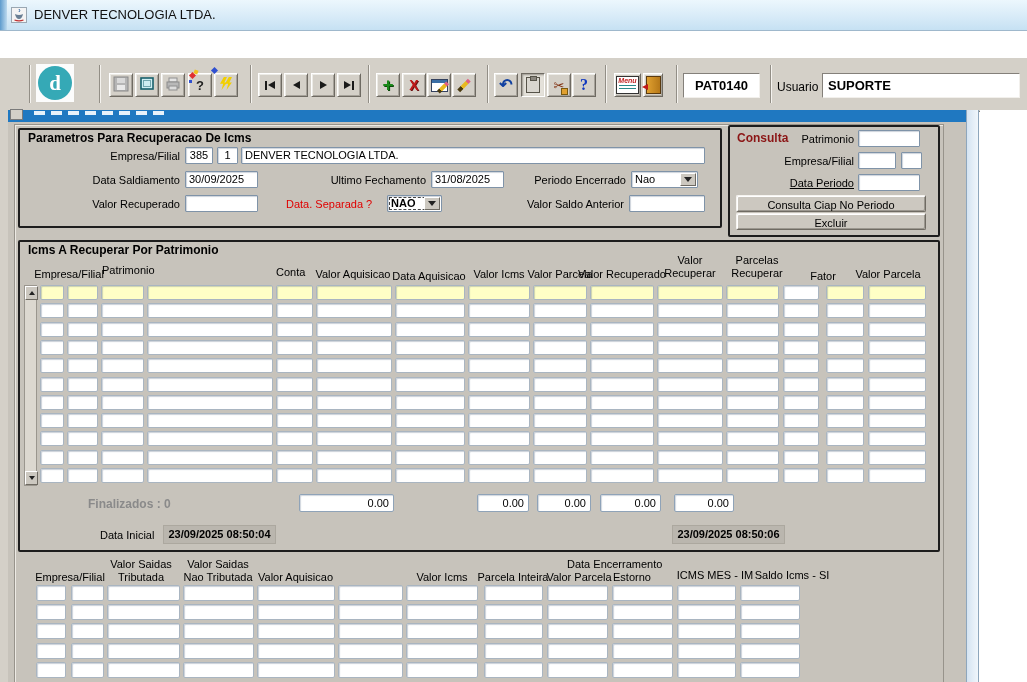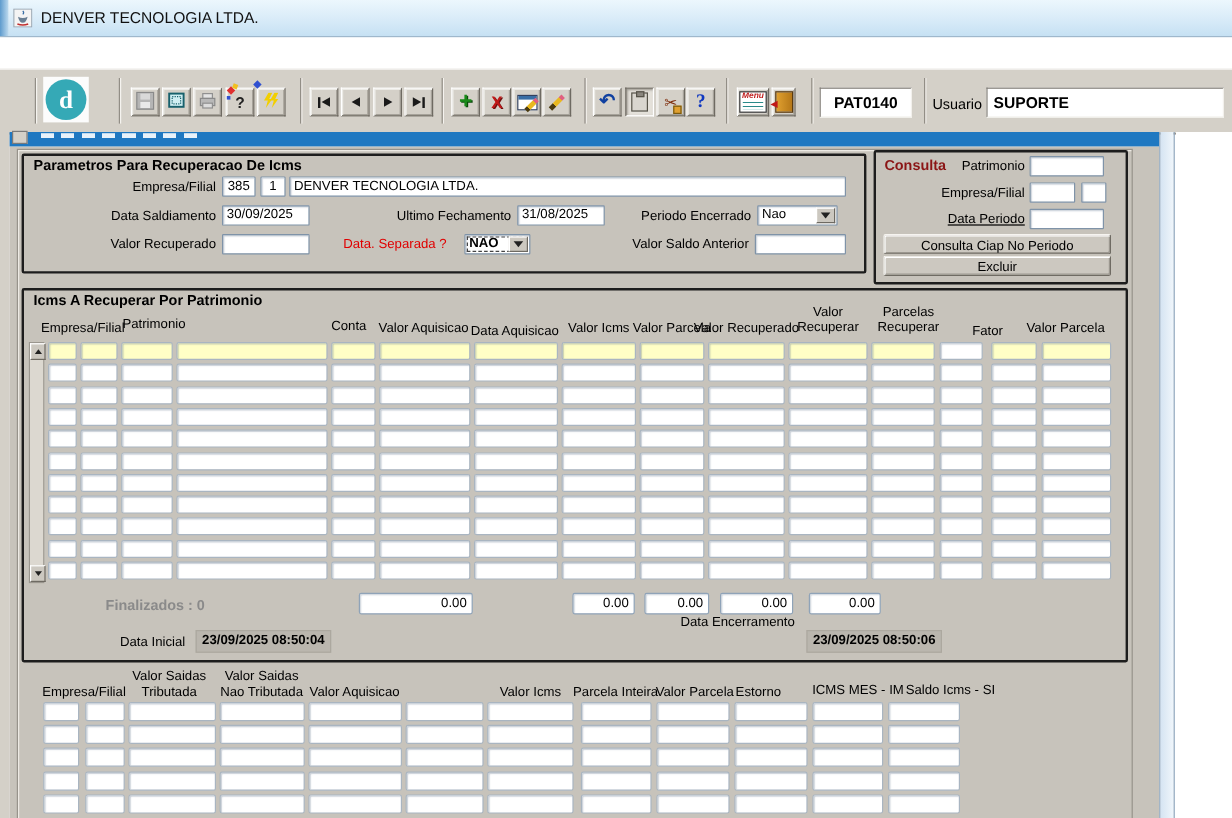--- a/index.html
+++ b/index.html
@@ -496,21 +496,21 @@
 
   <div class="abs dim" style="left:88px;top:497px;">Finalizados : 0</div>
   <div class="total" style="left:299px;top:494px;width:95px;">0.00</div>
   <div class="total" style="left:477px;top:494px;width:52px;">0.00</div>
   <div class="total" style="left:537px;top:494px;width:54px;">0.00</div>
   <div class="total" style="left:600px;top:494px;width:61px;">0.00</div>
   <div class="total" style="left:674px;top:494px;width:60px;">0.00</div>
 
   <div class="lbl" style="left:100px;top:529px;">Data Inicial</div>
   <div class="rofield" style="left:163px;top:525px;width:113px;">23/09/2025 08:50:04</div>
-  <div class="lbl" style="left:567px;top:513px;">Data Encerramento</div>
+  <div class="lbl" style="left:567px;top:558px;">Data Encerramento</div>
   <div class="rofield" style="left:672px;top:525px;width:113px;">23/09/2025 08:50:06</div>
 
   <div class="hdr" style="left:30px;top:571px;width:80px;">Empresa/Filial</div>
   <div class="hdr" style="left:103px;top:558px;width:76px;">Valor Saidas
 Tributada</div>
   <div class="hdr" style="left:176px;top:558px;width:84px;">Valor Saidas
 Nao Tributada</div>
   <div class="hdr txtl" style="left:258px;top:571px;width:90px;">Valor Aquisicao</div>
   <div class="hdr" style="left:402px;top:571px;width:80px;">Valor Icms</div>
   <div class="hdr" style="left:473px;top:571px;width:80px;">Parcela Inteira</div>

